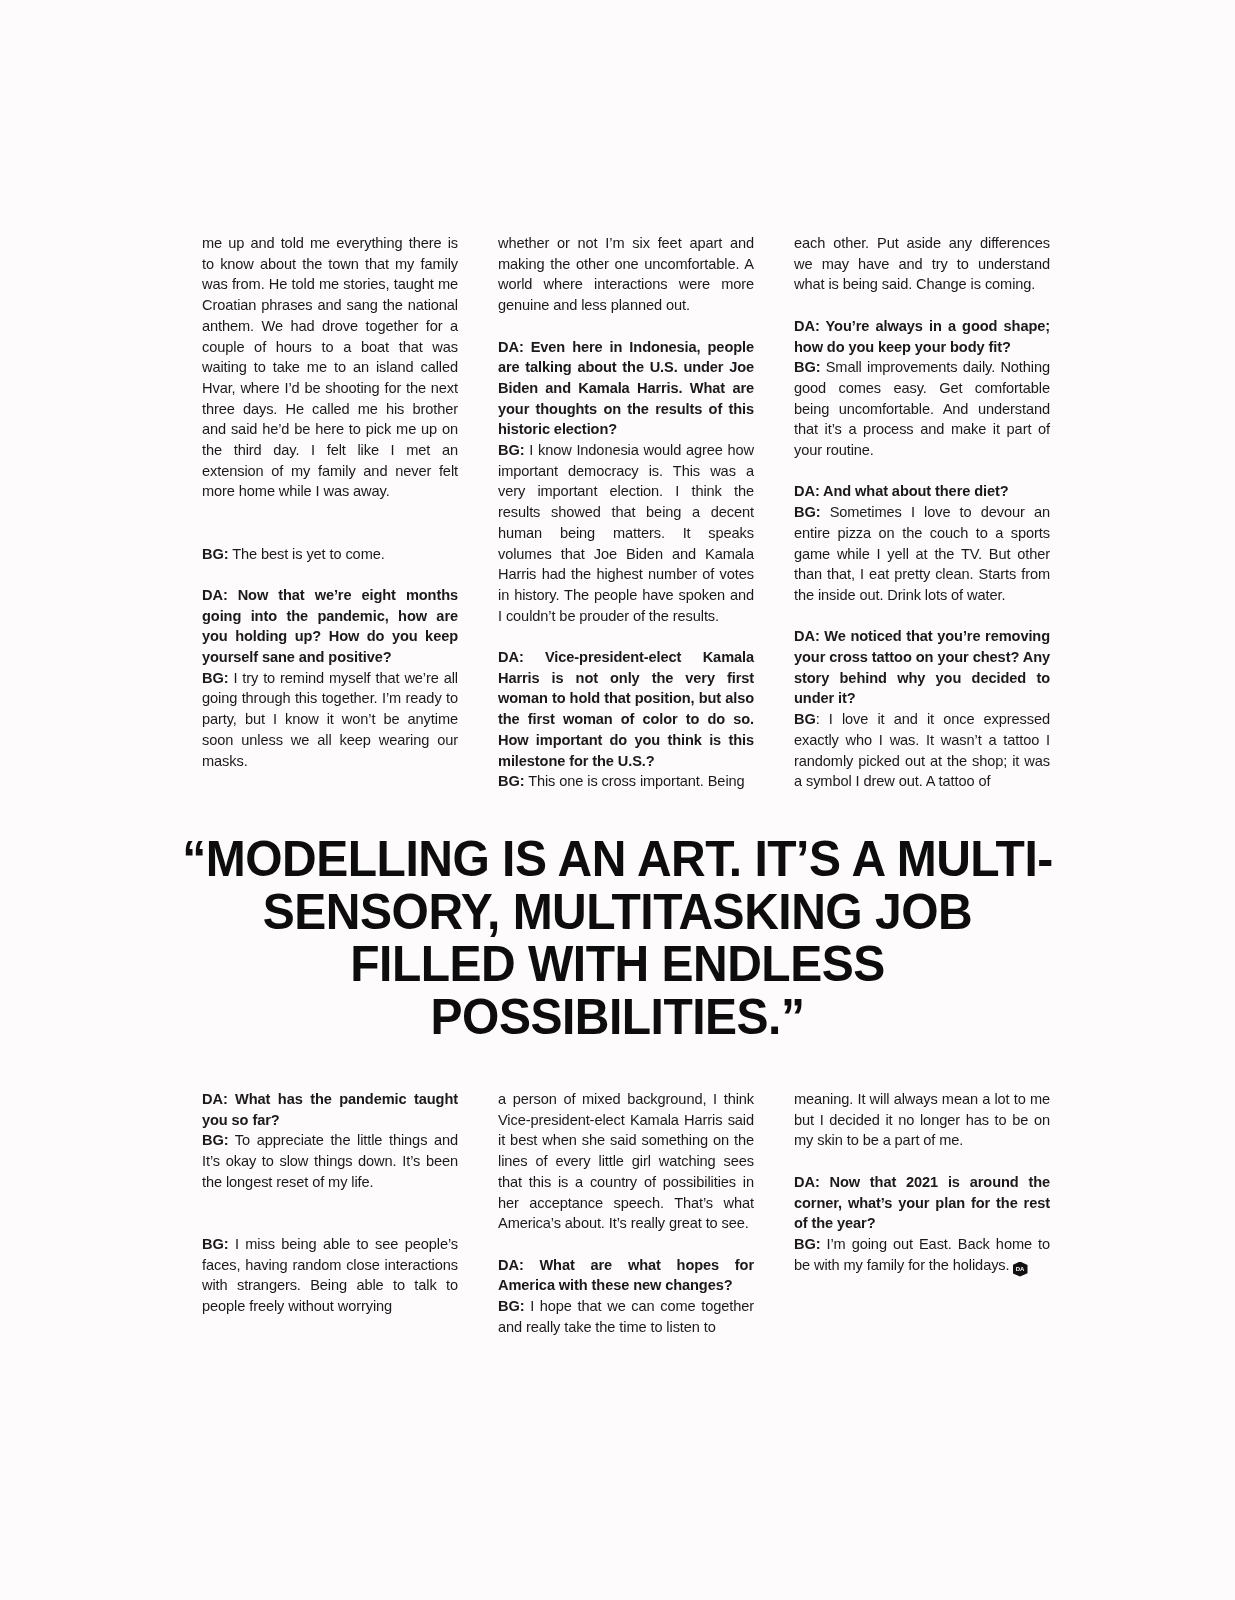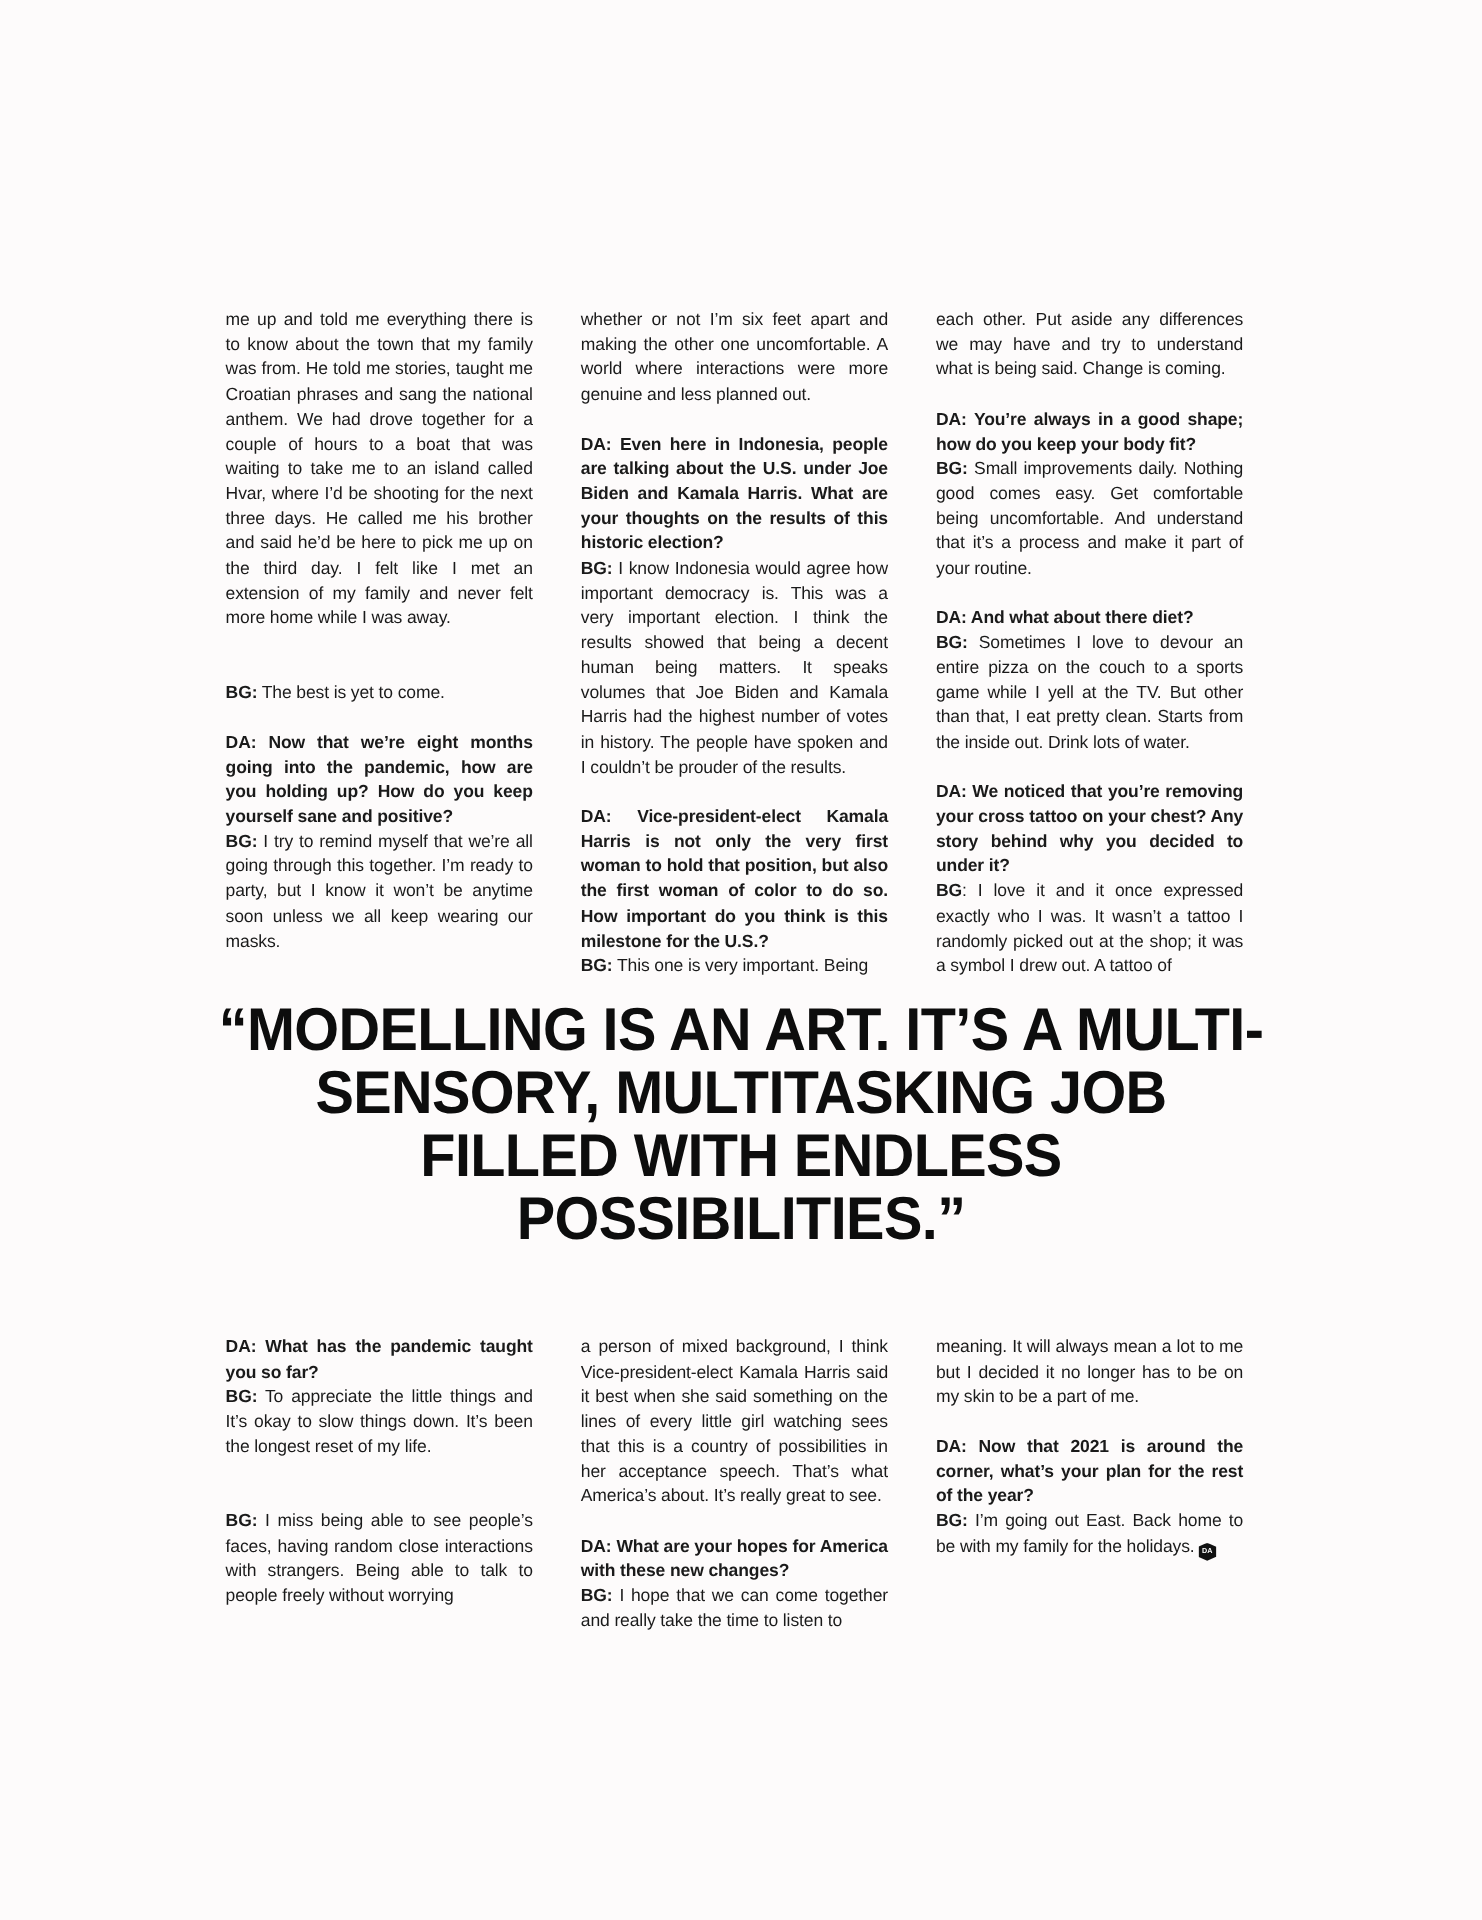--- a/index.html
+++ b/index.html
@@ -6,25 +6,24 @@
   body {
     width: 1235px; height: 1600px;
     background: #fdfbfb;
     color: #1a1a1a;
     font-family: "Liberation Sans", sans-serif;
     position: relative;
     overflow: hidden;
   }
   .colblock {
     position: absolute;
-    left: 188px;
+    left: 202px;
     width: 848px;
     display: flex;
     gap: 40px;
-    margin-top: 24px;
   }
   .top-block { top: 233px; }
   .bottom-block { top: 1089px; }
   .col {
     width: 267px;
     font-size: 14.6px;
     line-height: 20.7px;
     text-align: justify;
     hyphens: none;
     letter-spacing: -0.1px;
@@ -64,38 +63,38 @@
 
 <div class="colblock top-block">
   <div class="col">
       <p><span>me up and told me everything there is to know about the town that my family was from. He told me stories, taught me Croatian phrases and sang the national anthem. We had drove together for a couple of hours to a boat that was waiting to take me to an island called Hvar, where I’d be shooting for the next three days. He called me his brother and said he’d be here to pick me up on the third day. I felt like I met an extension of my family and never felt more home while I was away.</span></p>
       <p class=""><br><span class="lbl">BG:</span><span> The best is yet to come.</span></p>
       <p class="" style="margin-bottom: 0px;"><span class="q">DA: Now that we’re eight months going into the pandemic, how are you holding up? How do you keep yourself sane and positive?</span><br><span class="lbl">BG:</span><span> I try to remind myself that we’re all going through this together. I’m ready to party, but I know it won’t be anytime soon unless we all keep wearing our masks.</span></p>
     </div>
   <div class="col">
       <p><span>whether or not I’m six feet apart and making the other one uncomfortable. A world where interactions were more genuine and less planned out.</span></p>
       <p class=""><span class="q">DA: Even here in Indonesia, people are talking about the U.S. under Joe Biden and Kamala Harris. What are your thoughts on the results of this historic election?</span><br><span class="lbl">BG:</span><span> I know Indonesia would agree how important democracy is. This was a very important election. I think the results showed that being a decent human being matters. It speaks volumes that Joe Biden and Kamala Harris had the highest number of votes in history. The people have spoken and I couldn’t be prouder of the results.</span></p>
-      <p class="" style="margin-bottom: 0px;"><span class="q">DA: Vice-president-elect Kamala Harris is not only the very first woman to hold that position, but also the first woman of color to do so. How important do you think is this milestone for the U.S.?</span><br><span class="lbl">BG:</span><span> This one is very important. Being</span></p>
+      <p class="" style="margin-bottom: 0px;"><span class="q">DA: Vice-president-elect Kamala Harris is not only the very first woman to hold that position, but also the first woman of color to do so. How important do you think is this milestone for the U.S.?</span><br><span class="lbl">BG:</span><span> This one is cross important. Being</span></p>
     </div>
   <div class="col">
       <p><span>each other. Put aside any differences we may have and try to understand what is being said. Change is coming.</span></p>
       <p class=""><span class="q">DA: You’re always in a good shape; how do you keep your body fit?</span><br><span class="lbl">BG:</span><span> Small improvements daily. Nothing good comes easy. Get comfortable being uncomfortable. And understand that it’s a process and make it part of your routine.</span></p>
       <p class=""><span class="q">DA: And what about there diet?</span><br><span class="lbl">BG:</span><span> Sometimes I love to devour an entire pizza on the couch to a sports game while I yell at the TV. But other than that, I eat pretty clean. Starts from the inside out. Drink lots of water.</span></p>
       <p class="" style="margin-bottom: 0px;"><span class="q">DA: We noticed that you’re removing your cross tattoo on your chest? Any story behind why you decided to under it?</span><br><span class="lbl">BG</span><span>: I love it and it once expressed exactly who I was. It wasn’t a tattoo I randomly picked out at the shop; it was a symbol I drew out. A tattoo of</span></p>
     </div>
 </div>
 
 <div class="pull-quote">“MODELLING IS AN ART. IT’S A MULTI-SENSORY, MULTITASKING JOB FILLED WITH ENDLESS POSSIBILITIES.”</div>
 
 <div class="colblock bottom-block">
   <div class="col">
       <p class=""><span class="q">DA: What has the pandemic taught you so far?</span><br><span class="lbl">BG:</span><span> To appreciate the little things and It’s okay to slow things down. It’s been the longest reset of my life.</span></p>
       <p class="" style="margin-bottom: 0px;"><br><span class="lbl">BG:</span><span> I miss being able to see people’s faces, having random close interactions with strangers. Being able to talk to people freely without worrying</span></p>
     </div>
   <div class="col">
       <p><span>a person of mixed background, I think Vice-president-elect Kamala Harris said it best when she said something on the lines of every little girl watching sees that this is a country of possibilities in her acceptance speech. That’s what America’s about. It’s really great to see.</span></p>
-      <p class="" style="margin-bottom: 0px;"><span class="q">DA: What are your hopes for America with these new changes?</span><br><span class="lbl">BG:</span><span> I hope that we can come together and really take the time to listen to</span></p>
+      <p class="" style="margin-bottom: 0px;"><span class="q">DA: What are what hopes for America with these new changes?</span><br><span class="lbl">BG:</span><span> I hope that we can come together and really take the time to listen to</span></p>
     </div>
   <div class="col">
       <p><span>meaning. It will always mean a lot to me but I decided it no longer has to be on my skin to be a part of me.</span></p>
       <p class="" style="margin-bottom: 0px;"><span class="q">DA: Now that 2021 is around the corner, what’s your plan for the rest of the year?</span><br><span class="lbl">BG:</span><span> I’m going out East. Back home to be with my family for the holidays.</span><span class="endmark">DA</span></p>
     </div>
 </div>
 
 </body></html>

